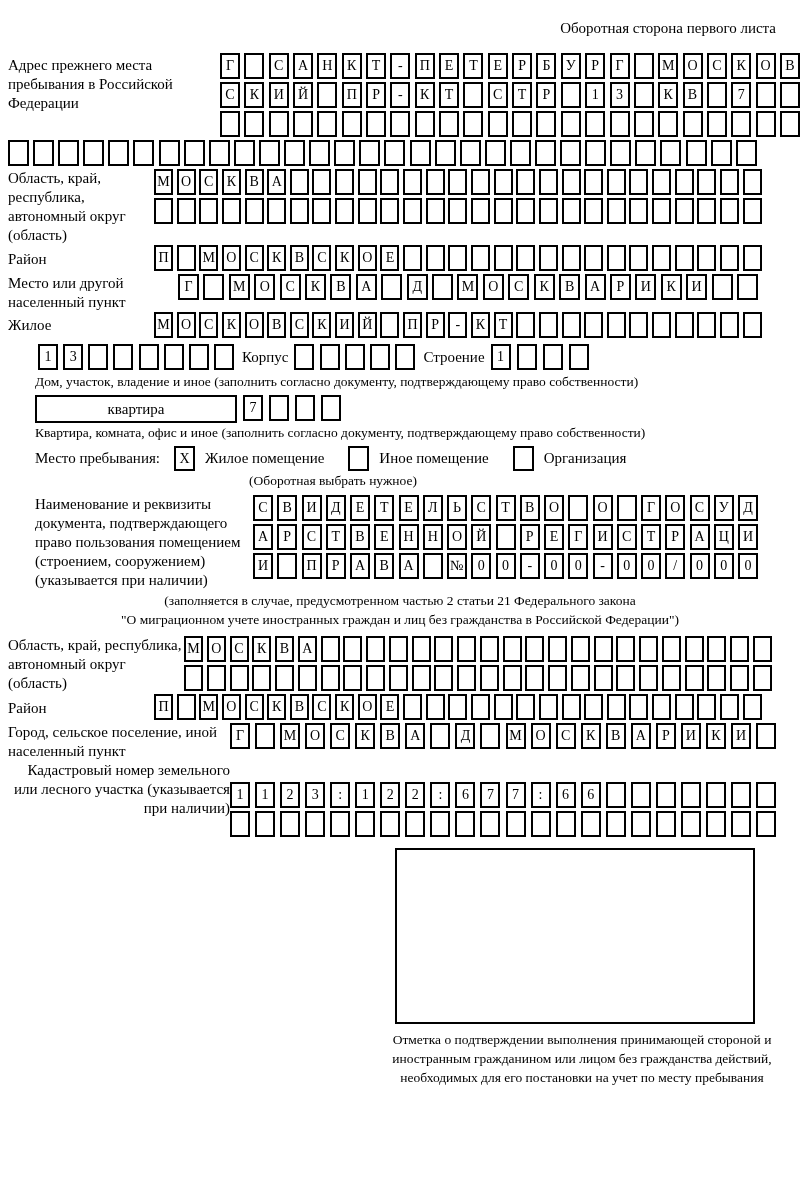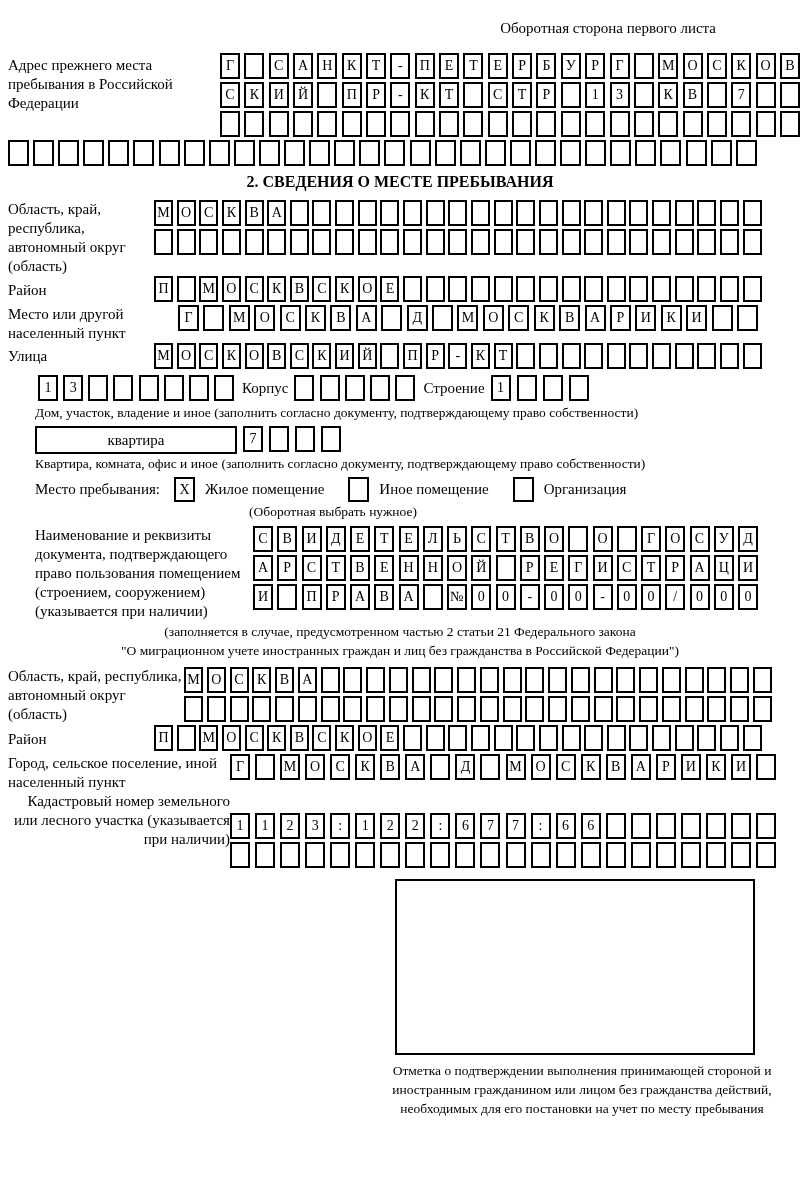--- a/index.html
+++ b/index.html
@@ -5,21 +5,21 @@
   * { box-sizing: border-box; margin: 0; padding: 0; }
   html, body { background: #fff; }
   body {
     width: 800px; height: 1180px;
     color: #000;
     font-family: "Liberation Serif", serif;
     overflow: hidden;
   }
   .form { padding: 20px 0 0 8px; width: 800px; }
 
-  .header-note { font-size: 15px; text-align: right; padding-right: 84px; }
+  .header-note { font-size: 15px; text-align: right; padding-right: 24px; }
 
   
   .grid { display: flex; justify-content: space-between; margin-bottom: 3px; }
   .cell {
     flex: 0 0 auto; width: 20px; height: 26px;
     border: 2px solid #000; background: #fff;
     display: flex; align-items: center; justify-content: center;
     font-size: 14px; line-height: 1;
   }
   .g24 { width: 580px; }
@@ -202,21 +202,20 @@
       <span class="cell"></span>
       <span class="cell"></span>
       <span class="cell"></span>
       <span class="cell"></span>
       <span class="cell"></span>
       <span class="cell"></span>
       <span class="cell"></span>
       <span class="cell"></span>
     </div>
 
-  <div class="h2">2. СВЕДЕНИЯ О МЕСТЕ ПРЕБЫВАНИЯ</div>
 
   <div class="frow">
     <div class="lbl lbl-region">Область, край, республика, автономный округ (область)</div>
     <div>
       <div class="grid g27">
           <span class="cell">М</span>
           <span class="cell">О</span>
           <span class="cell">С</span>
           <span class="cell">К</span>
           <span class="cell">В</span>
@@ -331,21 +330,21 @@
         <span class="cell">Р</span>
         <span class="cell">И</span>
         <span class="cell">К</span>
         <span class="cell">И</span>
         <span class="cell"></span>
         <span class="cell"></span>
       </div>
   </div>
 
   <div class="frow">
-    <div class="lbl lbl-street">Улица</div>
+    <div class="lbl lbl-street">Жилое</div>
     <div class="grid g27">
         <span class="cell">М</span>
         <span class="cell">О</span>
         <span class="cell">С</span>
         <span class="cell">К</span>
         <span class="cell">О</span>
         <span class="cell">В</span>
         <span class="cell">С</span>
         <span class="cell">К</span>
         <span class="cell">И</span>

